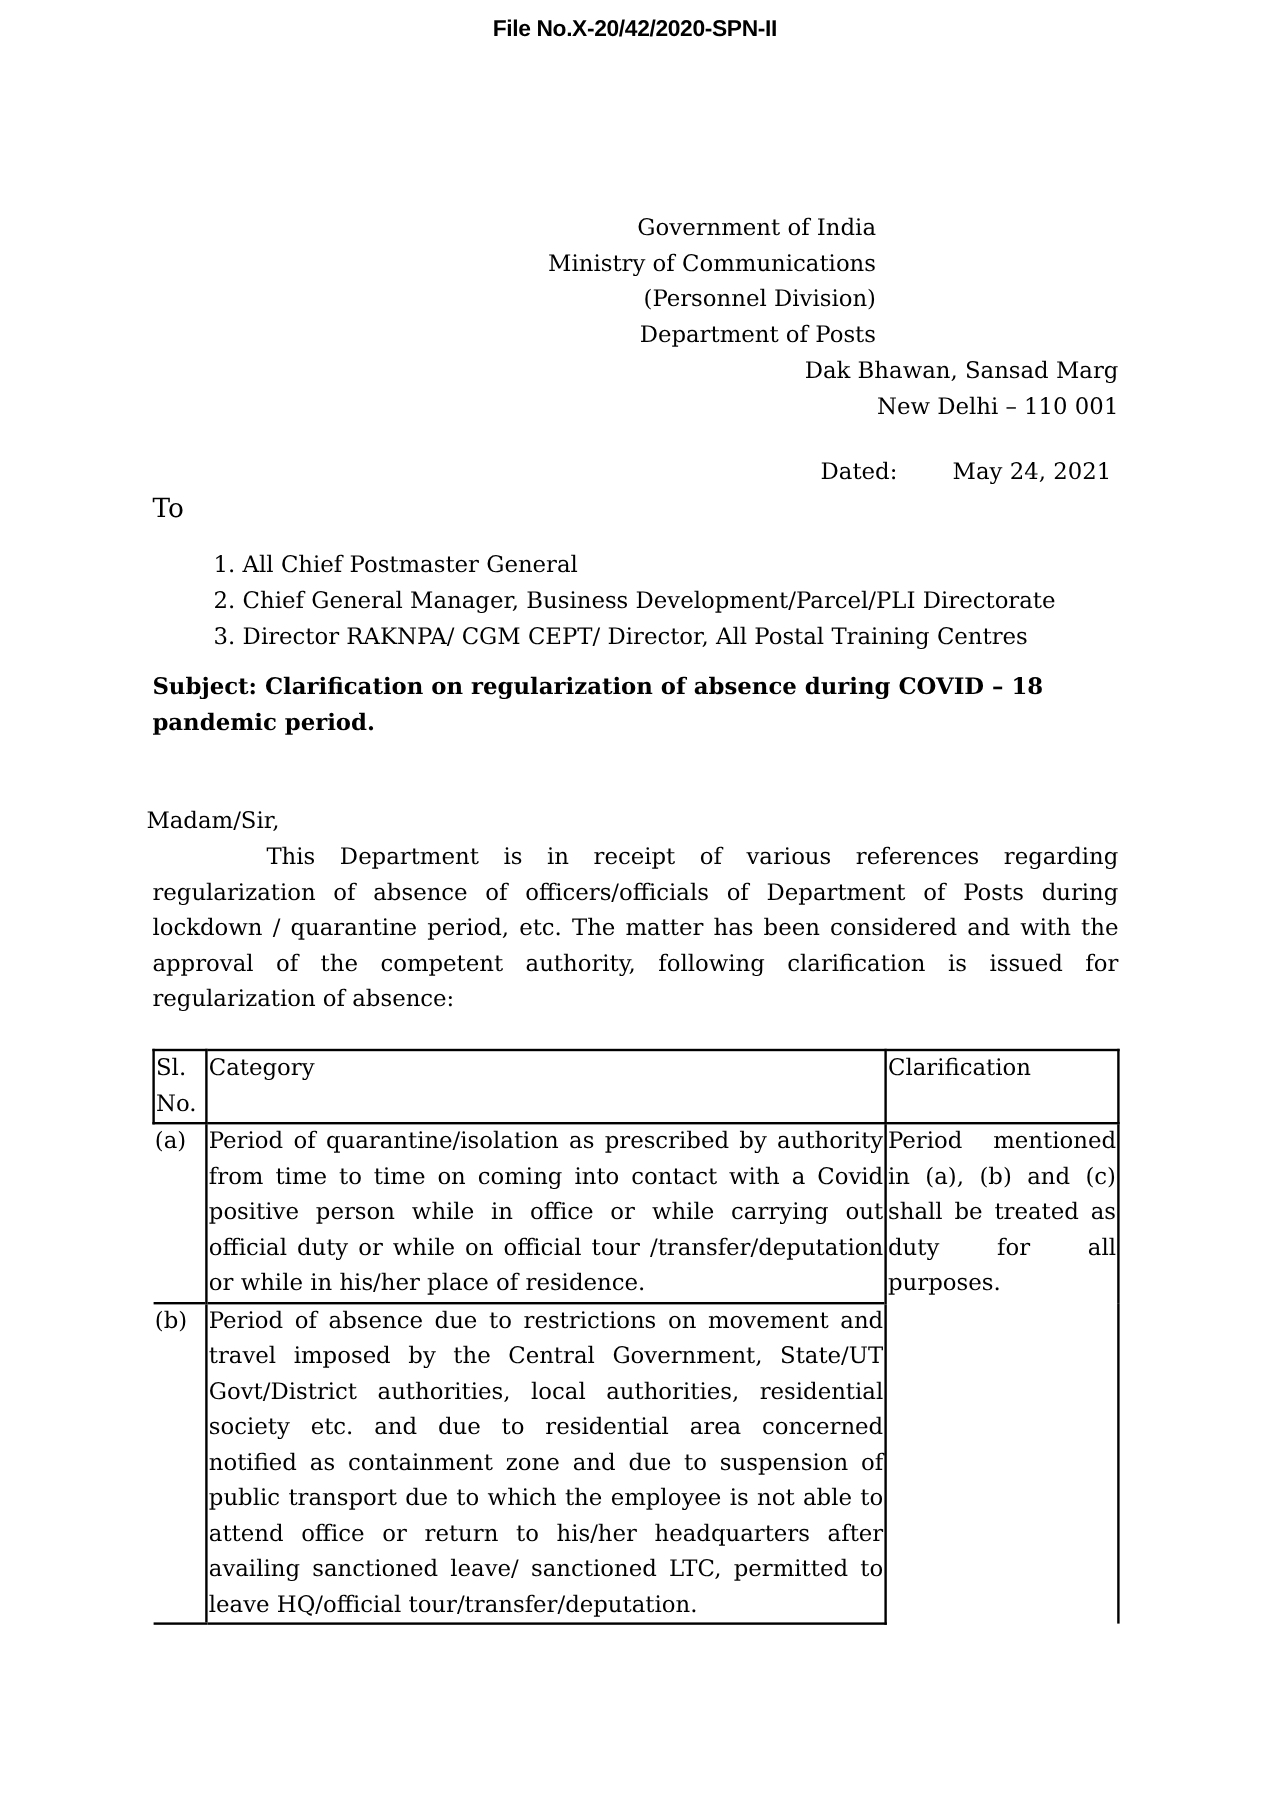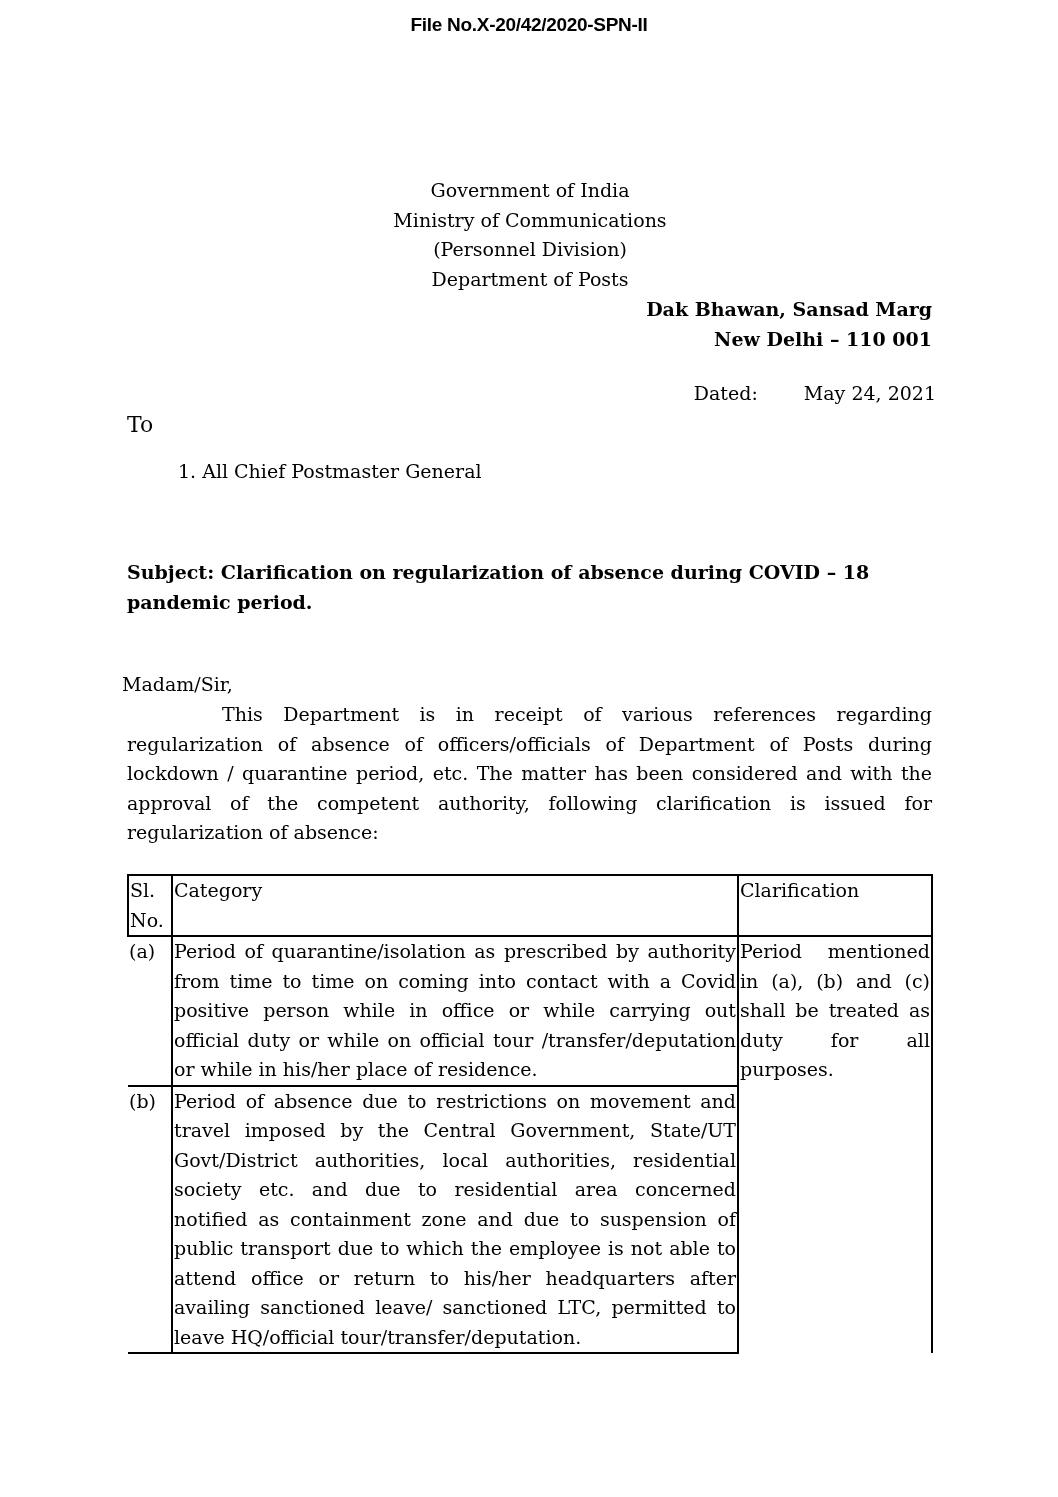--- a/index.html
+++ b/index.html
@@ -7,29 +7,29 @@
     width: 1058px; height: 1497px; position: relative; overflow: hidden;
     font-family: "DejaVu Serif", "Liberation Serif", serif;
     color: #000;
   }
   .file-no {
     position: absolute; top: 14px; left: 0; width: 1058px; text-align: center;
     font-family: "Liberation Sans", "DejaVu Sans", sans-serif;
     font-weight: bold; font-size: 19px; letter-spacing: -0.3px;
   }
   .letterhead {
-    position: absolute; top: 176px; left: 330px; width: 400px; text-align: center;
+    position: absolute; top: 176px; left: 330px; width: 400px; text-align: right;
     font-size: 19px; line-height: 29.6px;
   }
   .address {
     position: absolute; top: 295px; right: 126px; text-align: right;
-    font-size: 19px; line-height: 29.6px; font-weight: bold;
+    font-size: 19px; line-height: 29.6px;
   }
   .dated {
-    position: absolute; top: 382px; right: 122px; text-align: right;
+    position: absolute; top: 382px; right: 132px; text-align: right;
     font-size: 19px;
   }
   .dated .gap { display: inline-block; width: 46px; }
   .to-label { position: absolute; top: 412px; left: 127px; font-size: 22px; }
   .recipients {
     position: absolute; top: 440px; left: 162px; margin: 16px; padding: 0; list-style: none;
     font-size: 19px; line-height: 30px;
   }
   .subject {
     position: absolute; top: 557px; left: 127px; width: 806px;
@@ -78,20 +78,22 @@
   <div>New Delhi – 110 001</div>
 </div>
 
 <div class="dated">
   <span>Dated:</span><span class="gap"></span><span>May 24, 2021</span>
 </div>
 
 <div class="to-label">To</div>
 <ul class="recipients">
   <li>1. All Chief Postmaster General</li>
+  <li>2. Chief General Manager, Business Development/Parcel/PLI Directorate</li>
+  <li>3. Director RAKNPA/ CGM CEPT/ Director, All Postal Training Centres</li>
 </ul>
 
 <div class="subject">Subject: Clarification on regularization of absence during COVID – 18 pandemic period.</div>
 
 <div class="salutation">Madam/Sir,</div>
 
 <div class="body-para">This Department is in receipt of various references regarding regularization of absence of officers/officials of Department of Posts during lockdown / quarantine period, etc. The matter has been considered and with the approval of the competent authority, following clarification is issued for regularization of absence:</div>
 
 <table class="clar-table">
   <thead>

